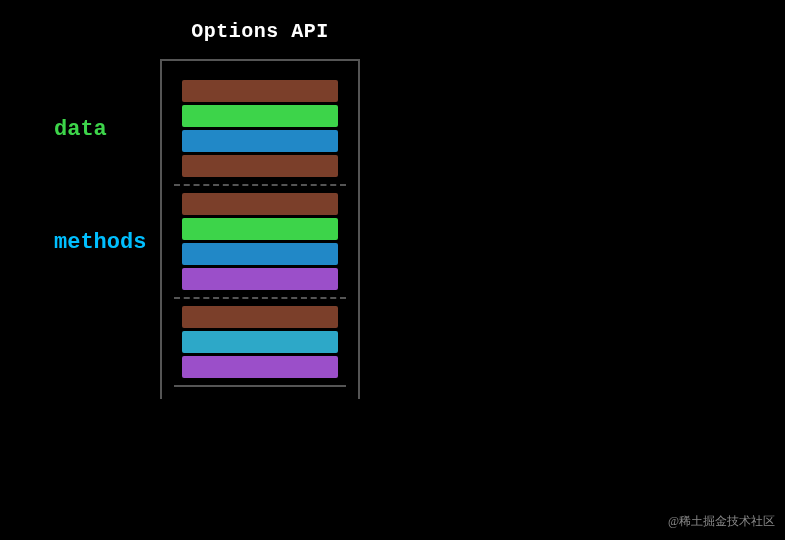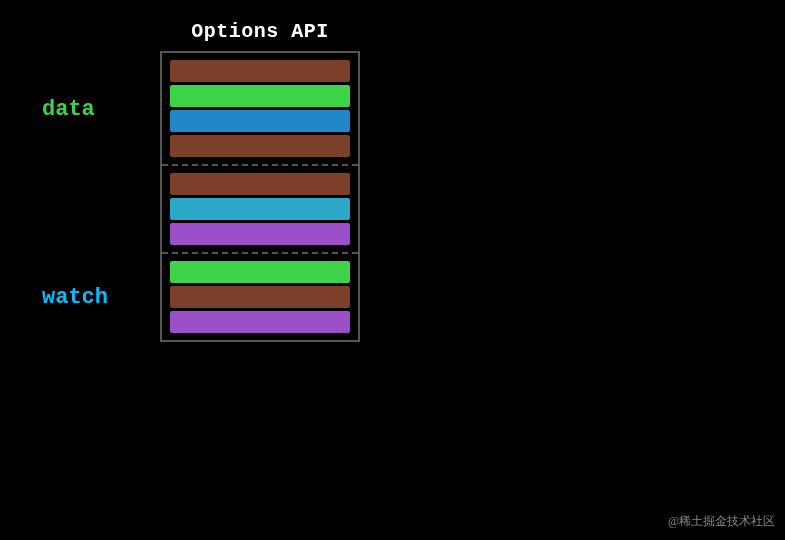--- a/index.html
+++ b/index.html
@@ -17,28 +17,28 @@
       top: 20px;
       left: 160px;
       width: 200px;
     }
 
     .panel-title {
       color: #fff;
       font-size: 20px;
       font-weight: bold;
       text-align: center;
-      margin-bottom: 8px;
+      margin-bottom: 16px;
       letter-spacing: 0.5px;
     }
 
     .panel-box {
       border: 2px solid #555;
       border-bottom: none;
-      padding: 0;
+      padding: 12px;
       position: relative;
       text-align: center;
     }
 
     .section {
       position: relative;
       padding: 4px 0;
       border-bottom: 2px dashed #555;
     }
 
@@ -90,30 +90,31 @@
   <div class="panel-box">
 
     <div class="section">
       <span class="section-label data-label">data</span>
       <div class="bar bar-brown"></div>
       <div class="bar bar-green"></div>
       <div class="bar bar-blue"></div>
       <div class="bar bar-brown"></div>
     </div>
 
+    <div class="section">
+      <span class="section-label">methods</span>
+      <div class="bar bar-brown"></div>
+      <div class="bar bar-green"></div>
+      <div class="bar bar-blue"></div>
+      <div class="bar bar-purple"></div>
+    </div>
 
     <div class="section">
       <div class="bar bar-brown"></div>
       <div class="bar bar-cyan"></div>
       <div class="bar bar-purple"></div>
     </div>
 
-    <div class="section">
-      <span class="section-label">watch</span>
-      <div class="bar bar-green"></div>
-      <div class="bar bar-brown"></div>
-      <div class="bar bar-purple"></div>
-    </div>
 
   </div>
 </div>
 
 <div class="watermark">@稀土掘金技术社区</div>
 
 </body></html>

